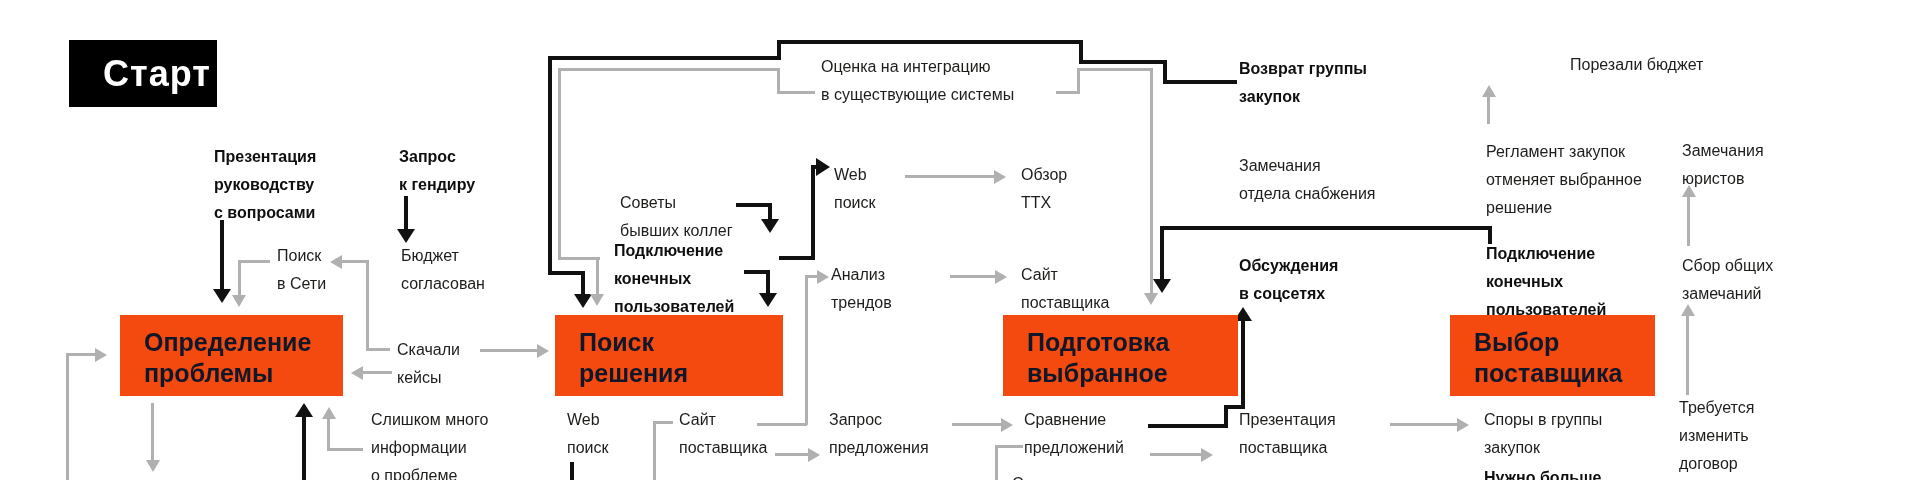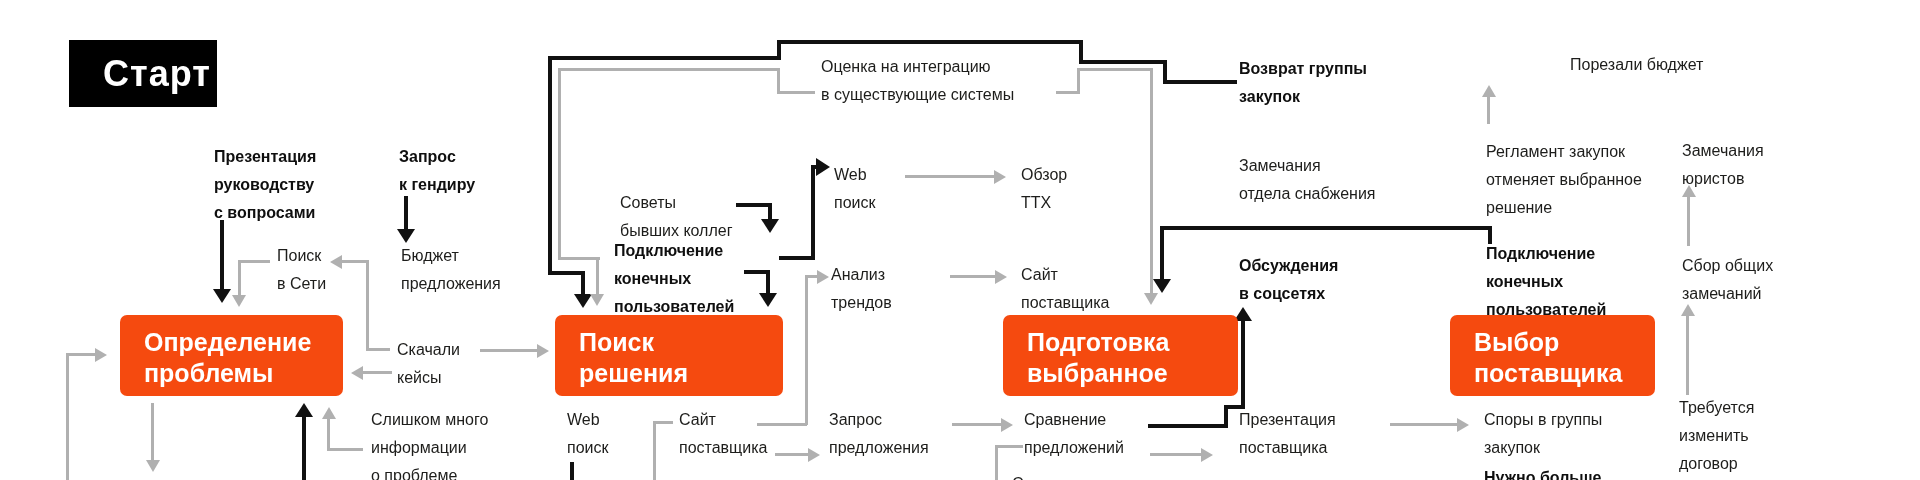--- a/index.html
+++ b/index.html
@@ -1,22 +1,22 @@
 <!DOCTYPE html>
 <html><head>
 <meta charset="utf-8">
 <style>
   html,body{margin:0;padding:0;background:#ffffff;}
   #canvas{position:relative;width:1920px;height:480px;background:#ffffff;overflow:hidden;
           font-family:"Liberation Sans",sans-serif;}
   #start-box{position:absolute;left:69px;top:40px;width:148px;height:67px;background:#000000;
              color:#ffffff;font-size:36px;font-weight:700;line-height:67px;padding-left:34px;
              box-sizing:border-box;letter-spacing:1px;}
-  .stage{position:absolute;box-sizing:border-box;padding:12px 0 0 24px;color:#ffffff;
-         font-size:25px;font-weight:700;line-height:31px;white-space:pre-line;border-radius:7px;}
+  .stage{position:absolute;box-sizing:border-box;padding:12px 0 0 24px;color:#0f172a;
+         font-size:25px;font-weight:700;line-height:31px;white-space:pre-line;}
   .label{position:absolute;font-size:16px;line-height:28px;color:#1d1d1b;white-space:pre-line;}
   .label.bold{font-weight:700;color:#0f0f0f;}
   .line{position:absolute;}
   .arr{position:absolute;width:0;height:0;}
 </style>
 </head>
 <body>
 
 <div id="canvas">
   <div id="start-box" style="background: rgb(0, 0, 0);">
@@ -125,21 +125,21 @@
     <div class="stage" style="left: 1450px; top: 315px; width: 205px; height: 81px; background: rgb(245, 74, 15);">Выбор
 поставщика</div>
     <div class="label bold" style="left: 214px; top: 143px;">Презентация
 руководству
 с вопросами</div>
     <div class="label bold" style="left: 399px; top: 143px;">Запрос
 к гендиру</div>
     <div class="label" style="left: 277px; top: 242px;">Поиск
 в Сети</div>
     <div class="label" style="left: 401px; top: 242px;">Бюджет
-предложения</div>
+согласован</div>
     <div class="label" style="left: 397px; top: 336px;">Скачали
 кейсы</div>
     <div class="label" style="left: 371px; top: 406px;">Слишком много
 информации
 о проблеме</div>
     <div class="label" style="left: 620px; top: 161px; margin-top: 28px;">Советы
 бывших коллег</div>
     <div class="label bold" style="left: 614px; top: 237px;">Подключение
 конечных
 пользователей</div>

